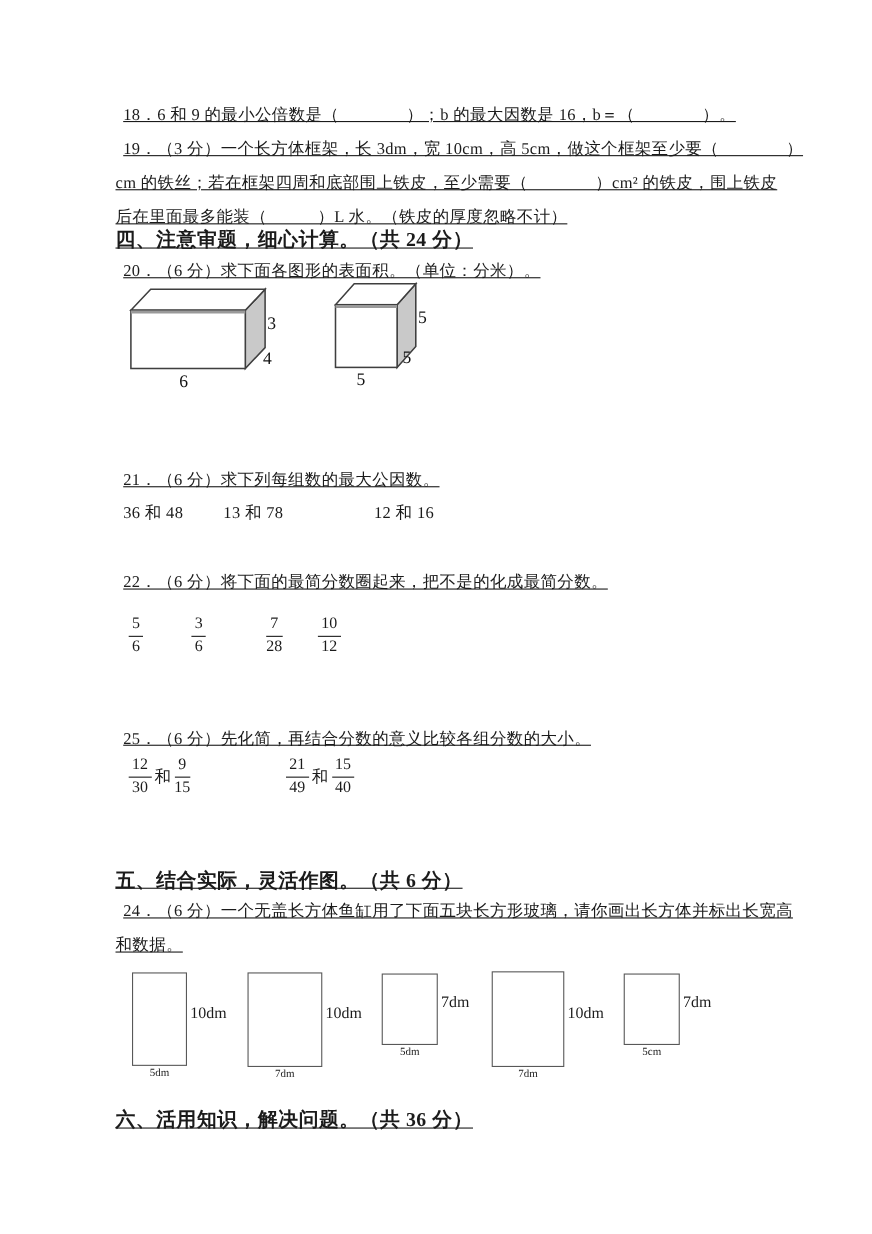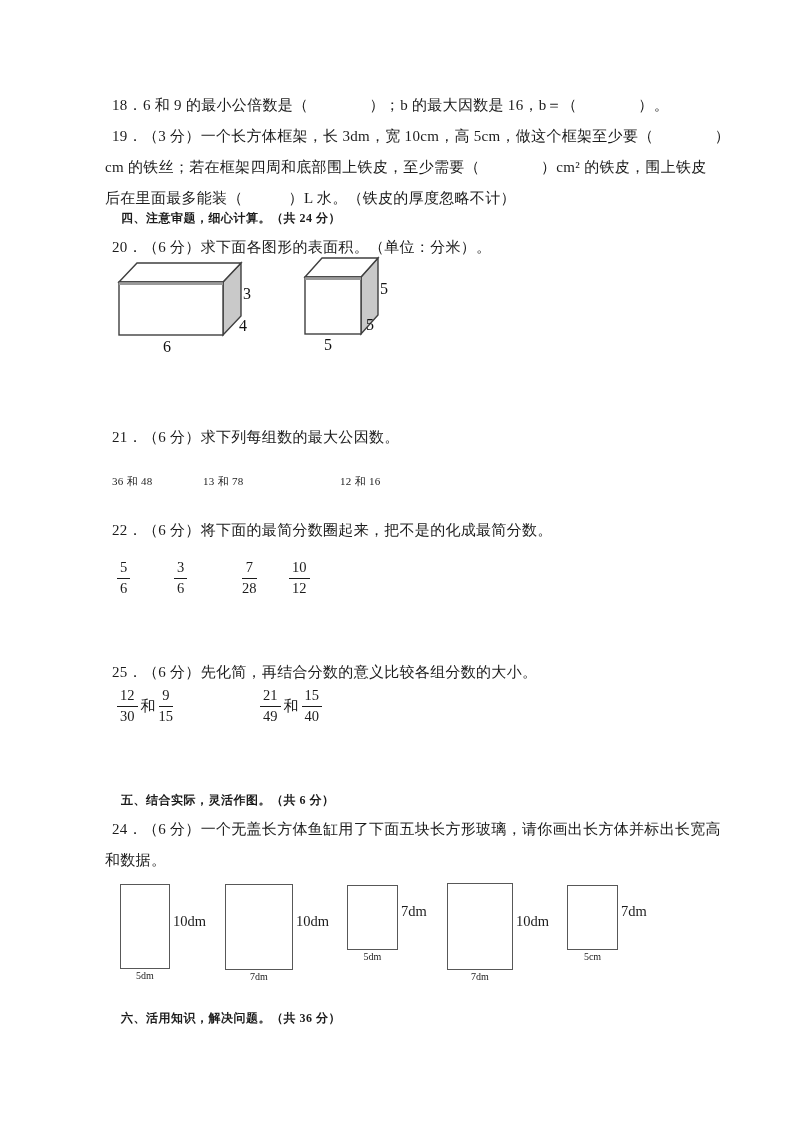--- a/index.html
+++ b/index.html
@@ -3,37 +3,37 @@
 <meta charset="utf-8">
 <style>
   html,body { margin:0; padding:0; background:#ffffff; }
   .page {
     position:relative; width:793px; height:1122px; background:#ffffff;
     font-family:"Liberation Serif","DejaVu Serif",serif; color:#1b1b1b;
     overflow:hidden;
   }
   .line {
     position:absolute; left:112px; font-size:15px; line-height:20px;
-    white-space:nowrap; letter-spacing:0.3px;
+    white-space:nowrap; letter-spacing:0.3px;text-decoration:underline;
   }
   .cont { left:105px; }
-  .heading { font-weight:bold; font-size:12px; letter-spacing:0.5px;margin-left:16px; }
+  .heading { font-weight:bold; font-size:18px; letter-spacing:0.5px; }
 
   
   .frac-row { position:absolute; left:112px; }
   .frac { display:inline-block; vertical-align:middle; text-align:center;
           font-size:14.5px; line-height:1.1; }
   .frac .num { display:block; padding:0 3px 2px; border-bottom:1.4px solid #1b1b1b; }
   .frac .den { display:block; padding-top:2px; }
   .frac-abs { position:absolute; top:0; }
   .conj { font-size:15px; vertical-align:middle; margin:0 3px; }
   .frac-group { position:absolute; top:0; white-space:nowrap; }
 
   
-  .pair { position:absolute; top:17px; font-size:11px; white-space:nowrap; }
+  .pair { position:absolute; top:3px; font-size:15px; white-space:nowrap; }
 
   
   .fig { position:absolute; }
   .fig svg text { font-size:16px; fill:#111; font-family:"Liberation Serif","DejaVu Serif",serif; }
 
   
   .glass-rect { position:absolute; box-sizing:border-box; border:1.7px solid #585858; background:#fff; }
   .g-bottom { position:absolute; top:calc(100% + 2px); left:0; width:100%;
               text-align:center; font-size:10px; white-space:nowrap; }
   .g-side   { position:absolute; left:calc(100% + 4px); font-size:14.5px; white-space:nowrap; }

